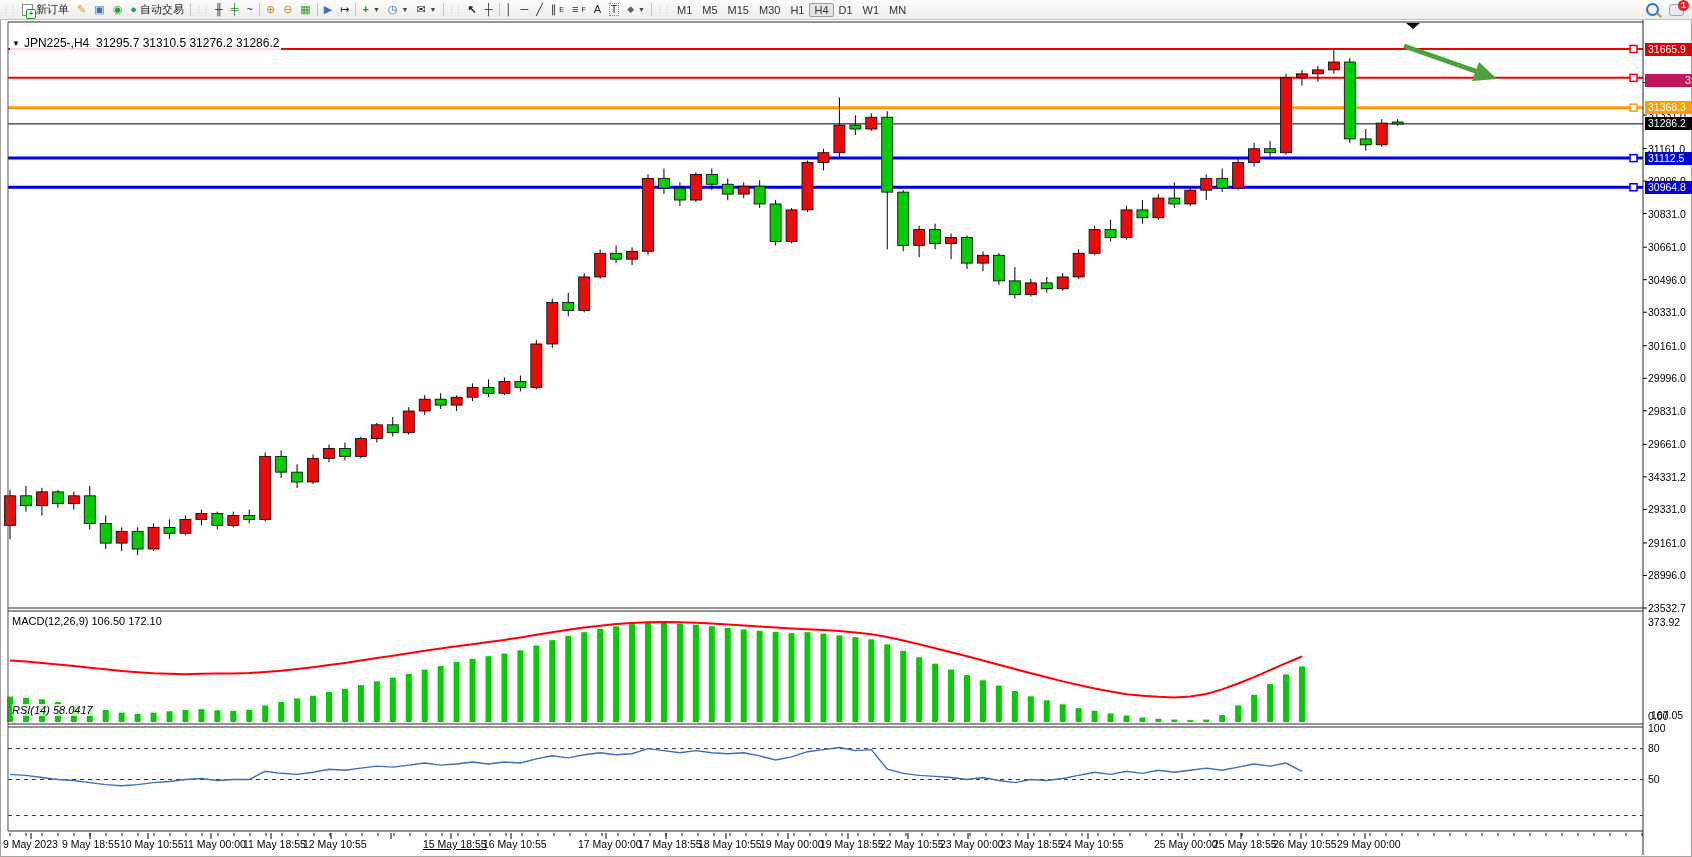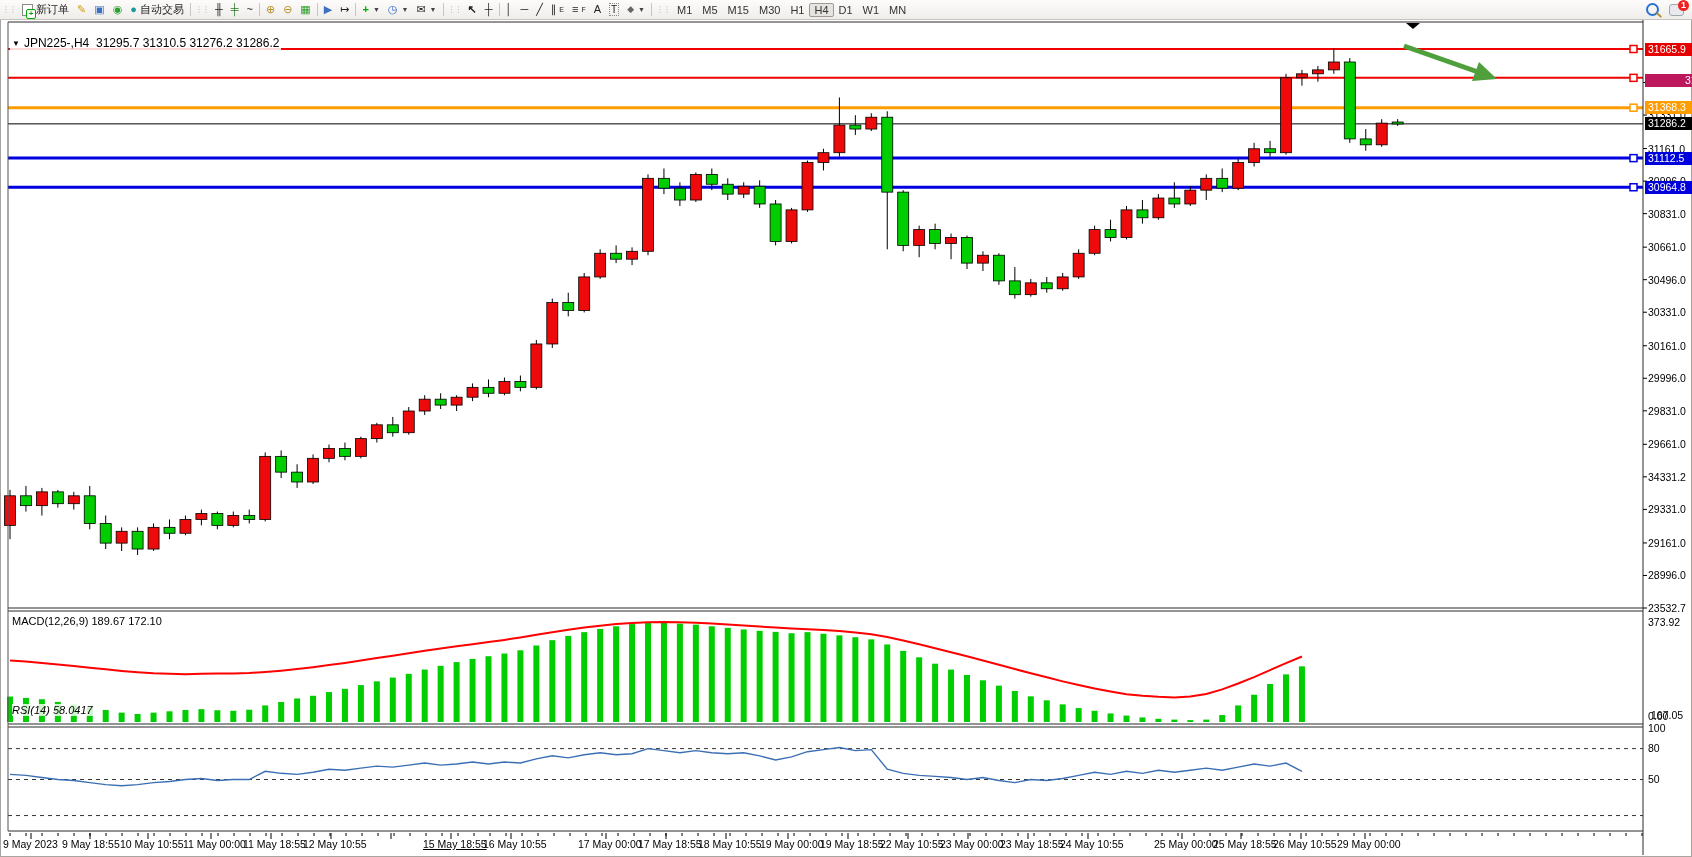--- a/index.html
+++ b/index.html
@@ -587,21 +587,21 @@
         <line x1="1241" y1="833" x2="1241" y2="839" stroke="#000" stroke-width="1"></line>
         <line x1="1301" y1="833" x2="1301" y2="839" stroke="#000" stroke-width="1"></line>
         <line x1="1365" y1="833" x2="1365" y2="839" stroke="#000" stroke-width="1"></line>
       </g>
     </svg>
 
   <div class="chart-title">
     <span class="tri">▼</span><span>JPN225-,H4</span>&nbsp;&nbsp;<span>31295.7 31310.5 31276.2 31286.2</span>
   </div>
 
-  <div class="ind-label" style="top:615px;">MACD(12,26,9) 189.67 172.10</div>
+  <div class="ind-label" style="top:615px;">MACD(12,26,9) 106.50 172.10</div>
   <div class="ind-label" style="top:704px;font-style:italic;">RSI(14) 58.0417</div>
 
   <div id="price-axis">
       <div class="ax-label" style="top: 76.5017px;">31496.0</div>
       <div class="ax-label" style="top: 109.037px;">31331.0</div>
       <div class="ax-label" style="top: 142.559px;">31161.0</div>
       <div class="ax-label" style="top: 175.094px;">30996.0</div>
       <div class="ax-label" style="top: 207.63px;">30831.0</div>
       <div class="ax-label" style="top: 241.151px;">30661.0</div>
       <div class="ax-label" style="top: 273.687px;">30496.0</div>

